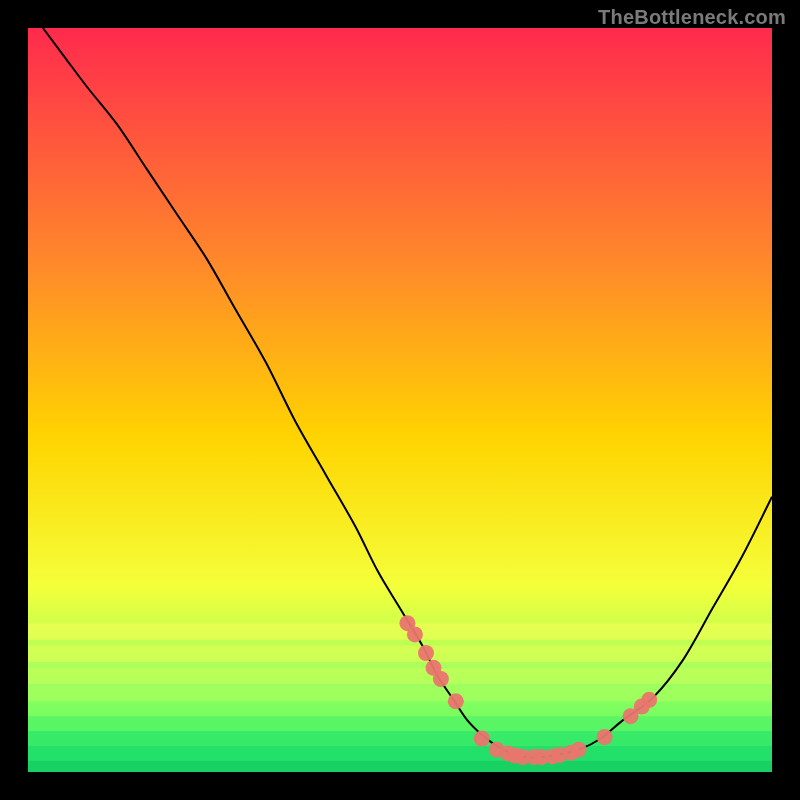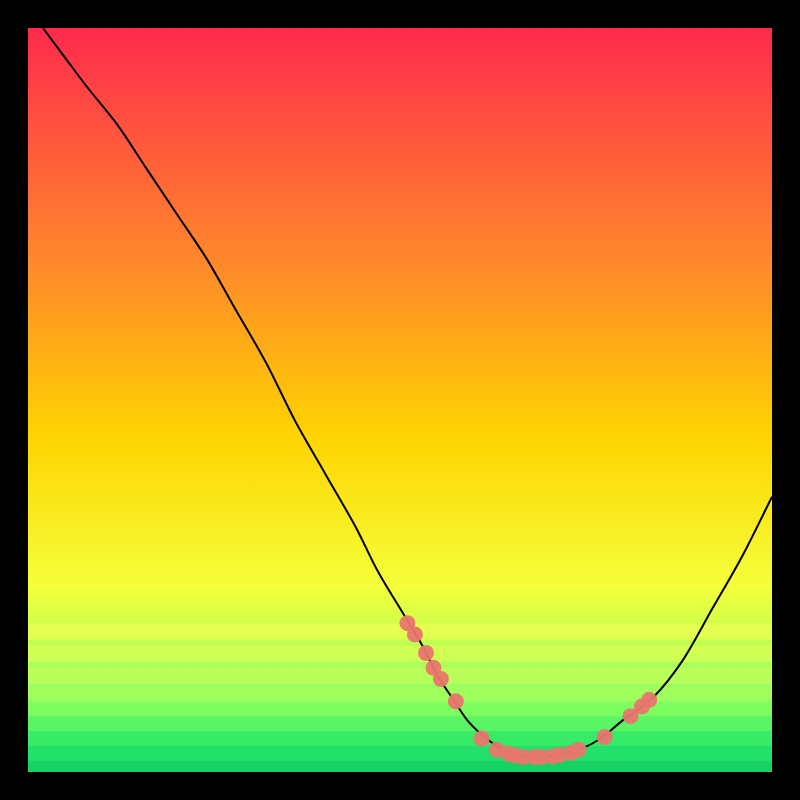--- a/index.html
+++ b/index.html
@@ -33,20 +33,21 @@
     top: 28px;
     width: 744px;
     height: 744px;
   }
   svg { display: block; }
 </style>
 </head>
 <body>
 
 <div class="stage">
+  <div class="watermark">TheBottleneck.com</div>
 
   <div class="plot">
     <svg id="svg" width="744" height="744" viewBox="0 0 744 744">
       <defs>
         <linearGradient id="bg-grad" x1="0" y1="0" x2="0" y2="1">
           <stop id="g0" offset="0%" stop-color="#ff2a4d"></stop>
           <stop id="g1" offset="32%" stop-color="#ff8a2a"></stop>
           <stop id="g2" offset="55%" stop-color="#ffd400"></stop>
           <stop id="g3" offset="75%" stop-color="#f4ff3a"></stop>
           <stop id="g4" offset="90%" stop-color="#8dff6a"></stop>

